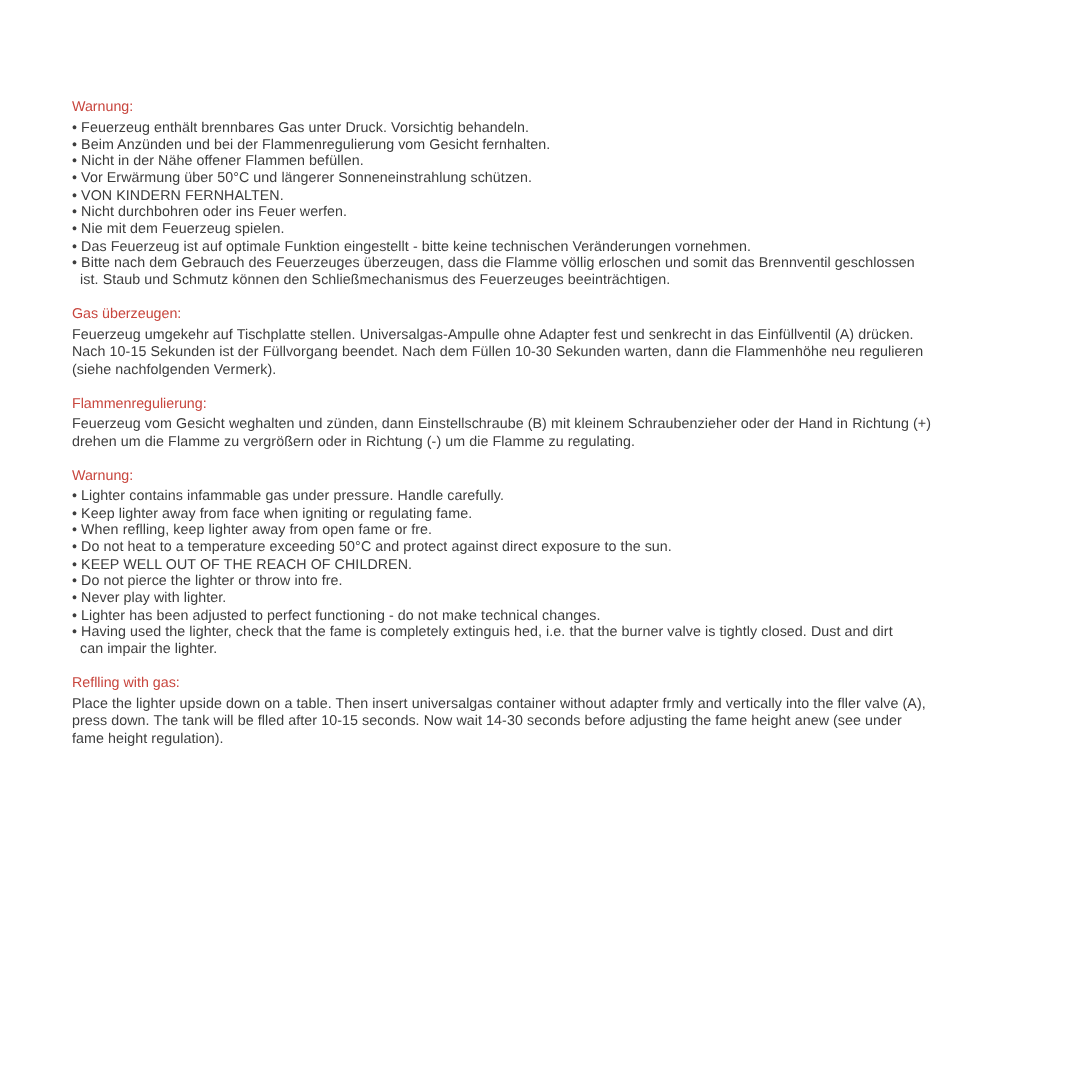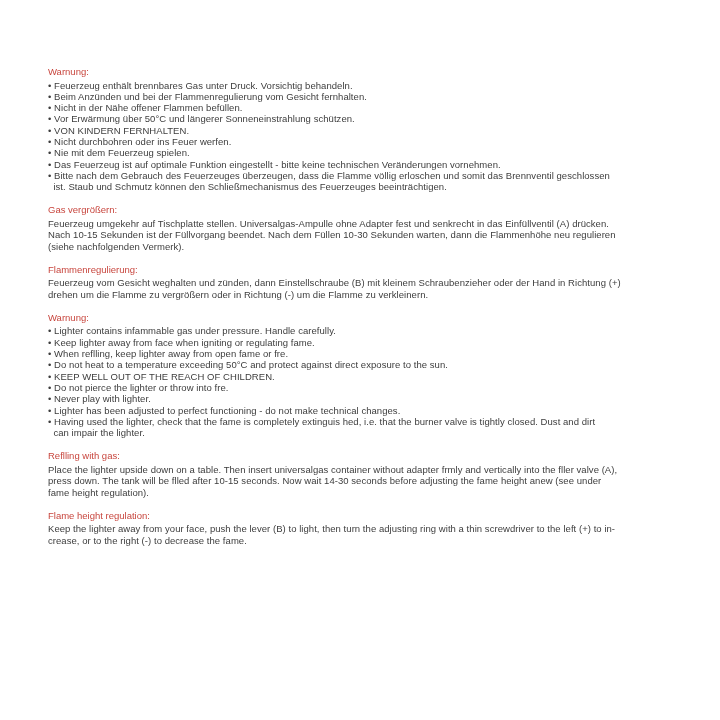--- a/index.html
+++ b/index.html
@@ -58,30 +58,30 @@
 • Vor Erwärmung über 50°C und längerer Sonneneinstrahlung schützen.
 • VON KINDERN FERNHALTEN.
 • Nicht durchbohren oder ins Feuer werfen.
 • Nie mit dem Feuerzeug spielen.
 • Das Feuerzeug ist auf optimale Funktion eingestellt - bitte keine technischen Veränderungen vornehmen.
 • Bitte nach dem Gebrauch des Feuerzeuges überzeugen, dass die Flamme völlig erloschen und somit das Brennventil geschlossen
   ist. Staub und Schmutz können den Schließmechanismus des Feuerzeuges beeinträchtigen.</div>
     </div>
 
     <div class="section">
-      <div class="section-heading">Gas vergrößern:</div>
+      <div class="section-heading">Gas überzeugen:</div>
       <div class="section-body">Feuerzeug umgekehr auf Tischplatte stellen. Universalgas-Ampulle ohne Adapter fest und senkrecht in das Einfüllventil (A) drücken.
 Nach 10-15 Sekunden ist der Füllvorgang beendet. Nach dem Füllen 10-30 Sekunden warten, dann die Flammenhöhe neu regulieren
 (siehe nachfolgenden Vermerk).</div>
     </div>
 
     <div class="section">
       <div class="section-heading">Flammenregulierung:</div>
       <div class="section-body">Feuerzeug vom Gesicht weghalten und zünden, dann Einstellschraube (B) mit kleinem Schraubenzieher oder der Hand in Richtung (+)
-drehen um die Flamme zu vergrößern oder in Richtung (-) um die Flamme zu verkleinern.</div>
+drehen um die Flamme zu vergrößern oder in Richtung (-) um die Flamme zu regulating.</div>
     </div>
 
     <div class="section">
       <div class="section-heading">Warnung:</div>
       <div class="section-body">• Lighter contains infammable gas under pressure. Handle carefully.
 • Keep lighter away from face when igniting or regulating fame.
 • When reflling, keep lighter away from open fame or fre.
 • Do not heat to a temperature exceeding 50°C and protect against direct exposure to the sun.
 • KEEP WELL OUT OF THE REACH OF CHILDREN.
 • Do not pierce the lighter or throw into fre.
@@ -91,20 +91,15 @@
   can impair the lighter.</div>
     </div>
 
     <div class="section">
       <div class="section-heading">Reflling with gas:</div>
       <div class="section-body">Place the lighter upside down on a table. Then insert universalgas container without adapter frmly and vertically into the fller valve (A),
 press down. The tank will be flled after 10-15 seconds. Now wait 14-30 seconds before adjusting the fame height anew (see under
 fame height regulation).</div>
     </div>
 
-    <div class="section">
-      <div class="section-heading">Flame height regulation:</div>
-      <div class="section-body">Keep the lighter away from your face, push the lever (B) to light, then turn the adjusting ring with a thin screwdriver to the left (+) to in-
-crease, or to the right (-) to decrease the fame.</div>
-    </div>
 
   </div>
 </div>
 
 </body></html>

